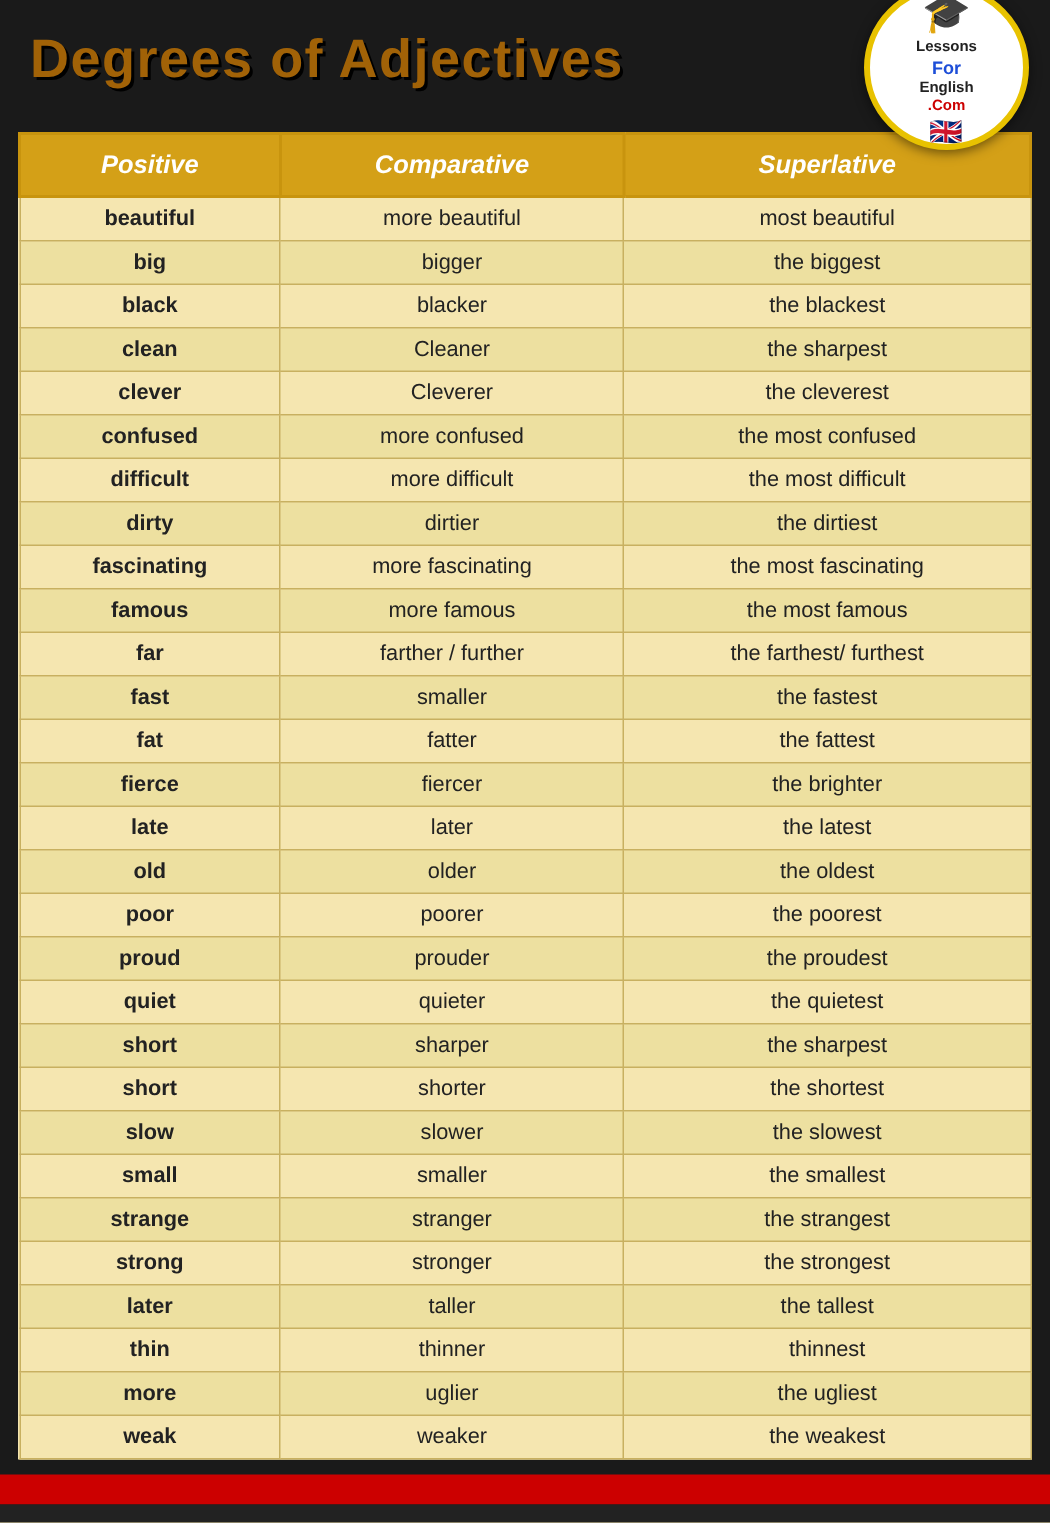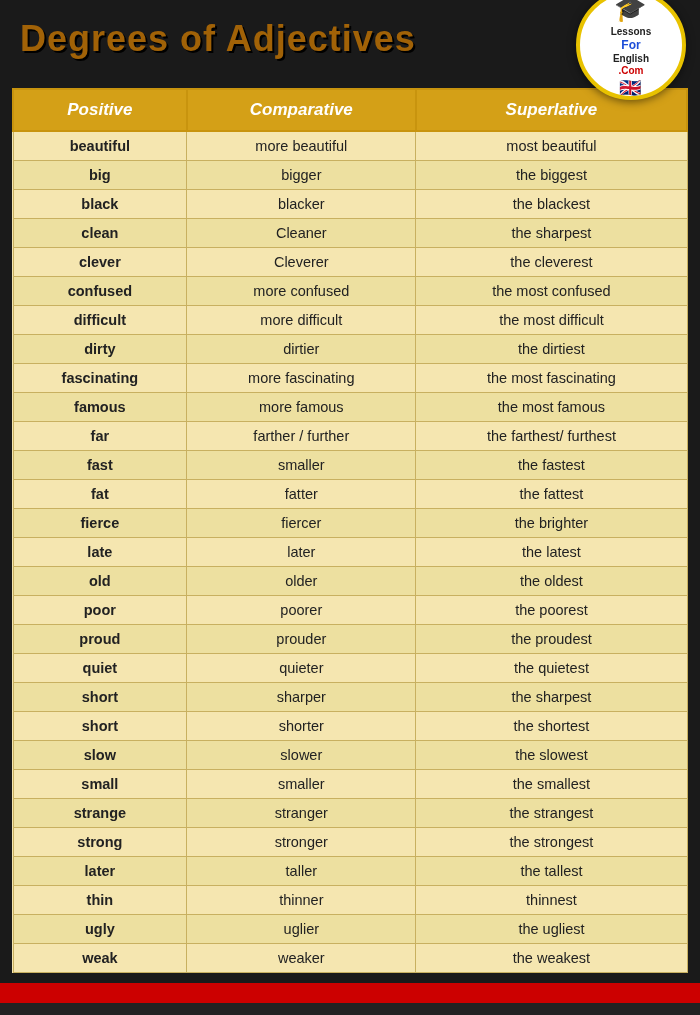--- a/index.html
+++ b/index.html
@@ -256,21 +256,21 @@
             <td>later</td>
             <td>taller</td>
             <td>the tallest</td>
           </tr>
           <tr>
             <td>thin</td>
             <td>thinner</td>
             <td>thinnest</td>
           </tr>
           <tr>
-            <td>ugly</td>
+            <td>more</td>
             <td>uglier</td>
             <td>the ugliest</td>
           </tr>
           <tr>
             <td>weak</td>
             <td>weaker</td>
             <td>the weakest</td>
           </tr>
         </tbody>
     </table>

